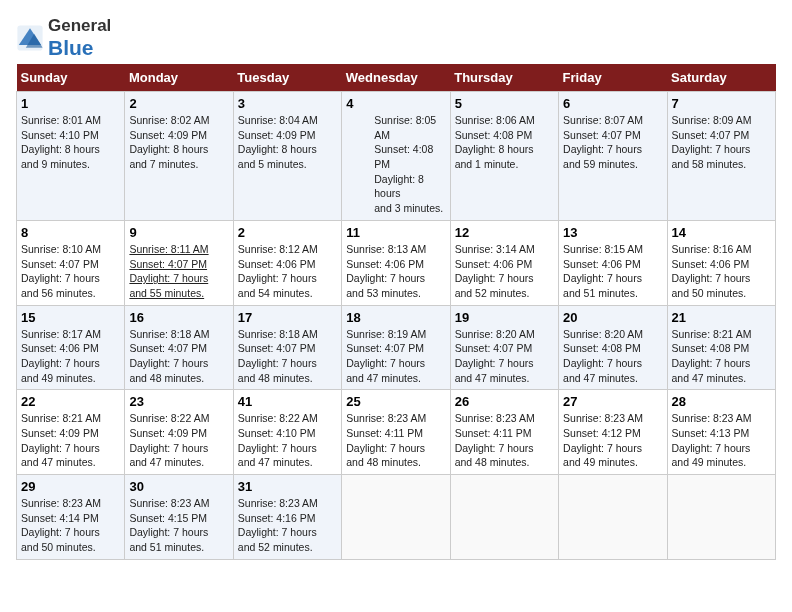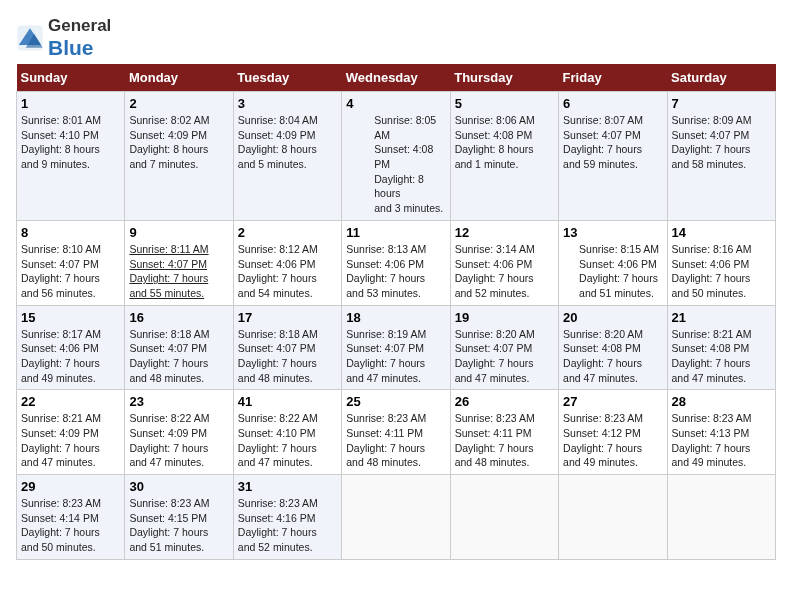--- a/index.html
+++ b/index.html
@@ -194,21 +194,21 @@
         </td>
         <td>
           <span class="day-num">12</span>
           <div class="day-info" style="white-space: pre-line;">Sunrise: 3:14 AM
 Sunset: 4:06 PM
 Daylight: 7 hours
 and 52 minutes.</div>
         </td>
         <td>
           <span class="day-num">13</span>
-          <div class="day-info" style="white-space: pre-line; margin-left: 16px;">Sunrise: 8:15 AM
+          <div class="day-info" style="white-space: pre-line;">Sunrise: 8:15 AM
 Sunset: 4:06 PM
 Daylight: 7 hours
 and 51 minutes.</div>
         </td>
         <td>
           <span class="day-num">14</span>
           <div class="day-info" style="white-space: pre-line;">Sunrise: 8:16 AM
 Sunset: 4:06 PM
 Daylight: 7 hours
 and 50 minutes.</div>

